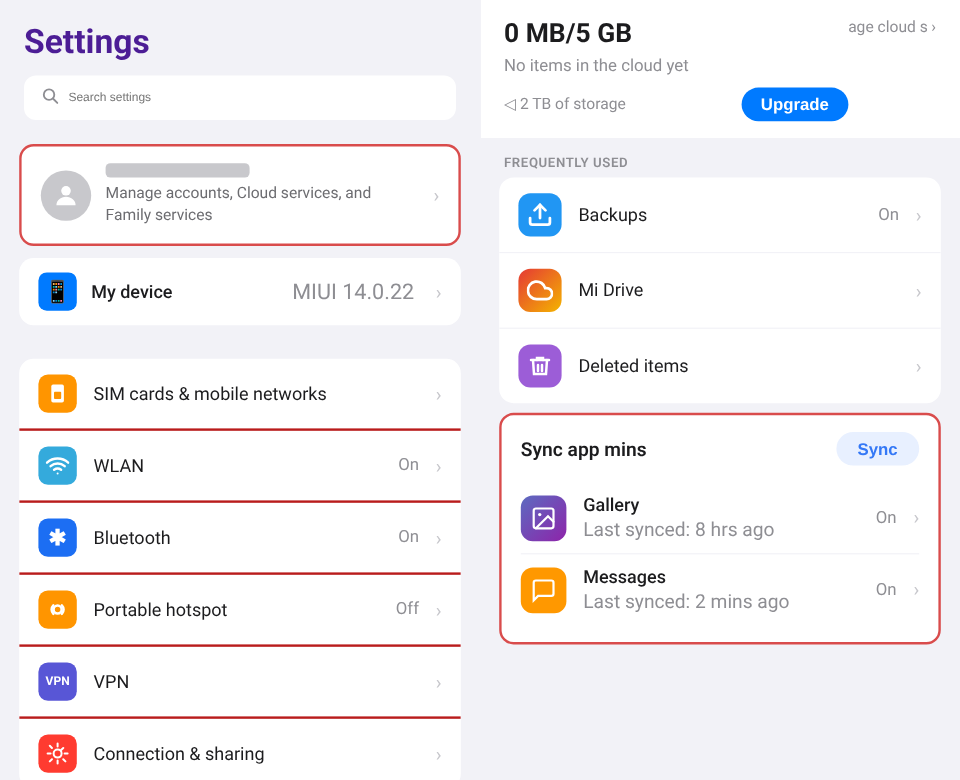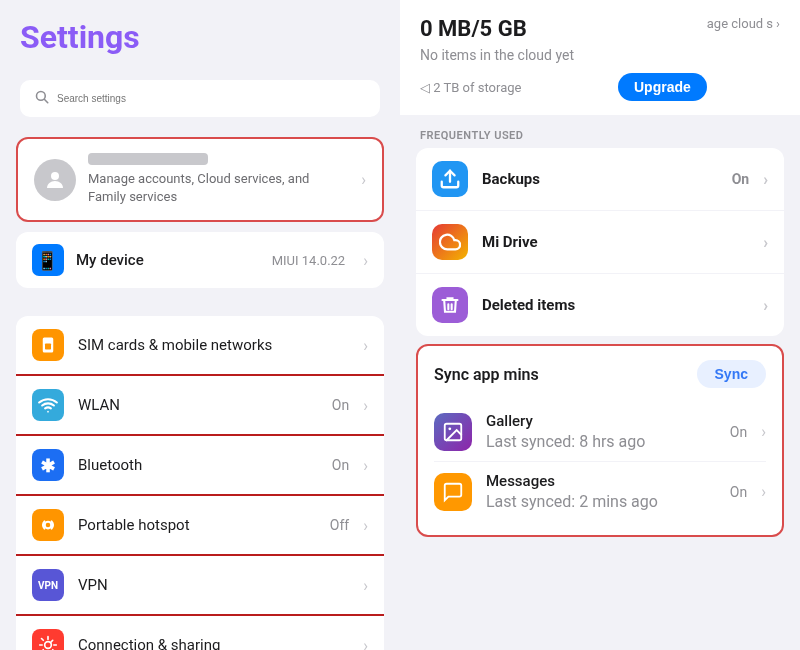--- a/index.html
+++ b/index.html
@@ -19,24 +19,24 @@
       background: #f2f2f7;
       overflow-y: auto;
       padding: 0;
     }
 
     .left-header {
       padding: 18px 20px 10px 20px;
     }
 
     .left-header h1 {
-      font-size: 32px;
+      font-size: 28px;
       font-weight: 700;
-      color: #8b5cf6;
-      margin-bottom: 24px;
+      color: #4c1d95;
+      margin-bottom: 12px;
     }
 
     .search-bar {
       background: #ffffff;
       border-radius: 10px;
       padding: 9px 14px;
       display: flex;
       align-items: center;
       gap: 8px;
     }
@@ -138,21 +138,21 @@
     }
 
     .my-device-text {
       flex: 1;
       font-size: 15px;
       font-weight: 500;
       color: #1c1c1e;
     }
 
     .my-device-version {
-      font-size: 13px;
+      font-size: 18px;
       color: #8e8e93;
       margin-right: 6px;
     }
 
     
     .divider-section {
       height: 20px;
     }
 
     
@@ -271,21 +271,20 @@
       color: #8e8e93;
       letter-spacing: 0.5px;
       text-transform: uppercase;
     }
 
     .right-list {
       margin: 0 16px 8px 16px;
       background: #ffffff;
       border-radius: 12px;
       overflow: hidden;
-      font-weight: bold;
     }
 
     .right-row {
       display: flex;
       align-items: center;
       padding: 13px 16px;
       border-bottom: 1px solid #f2f2f7;
       gap: 14px;
       cursor: pointer;
     }

